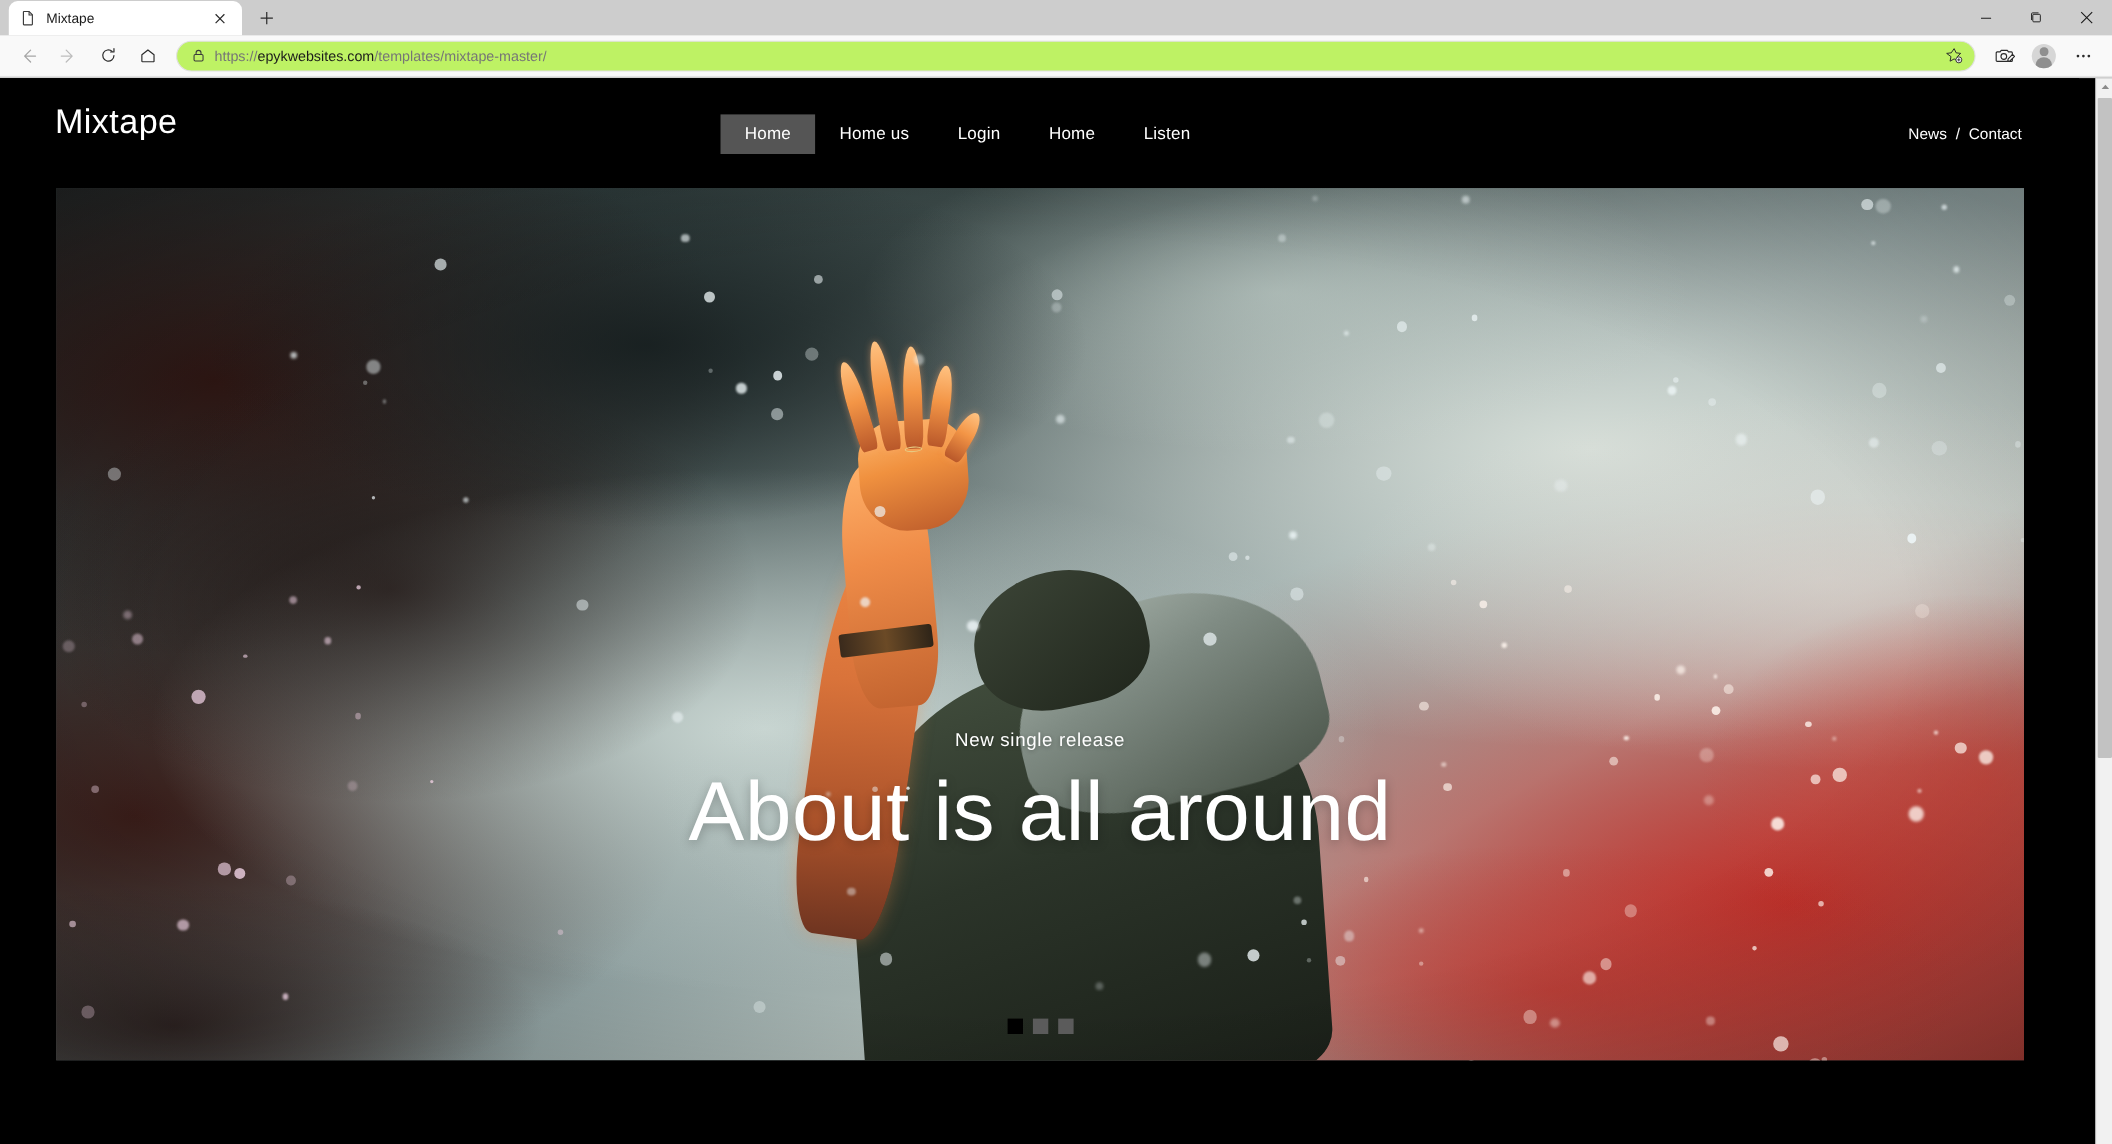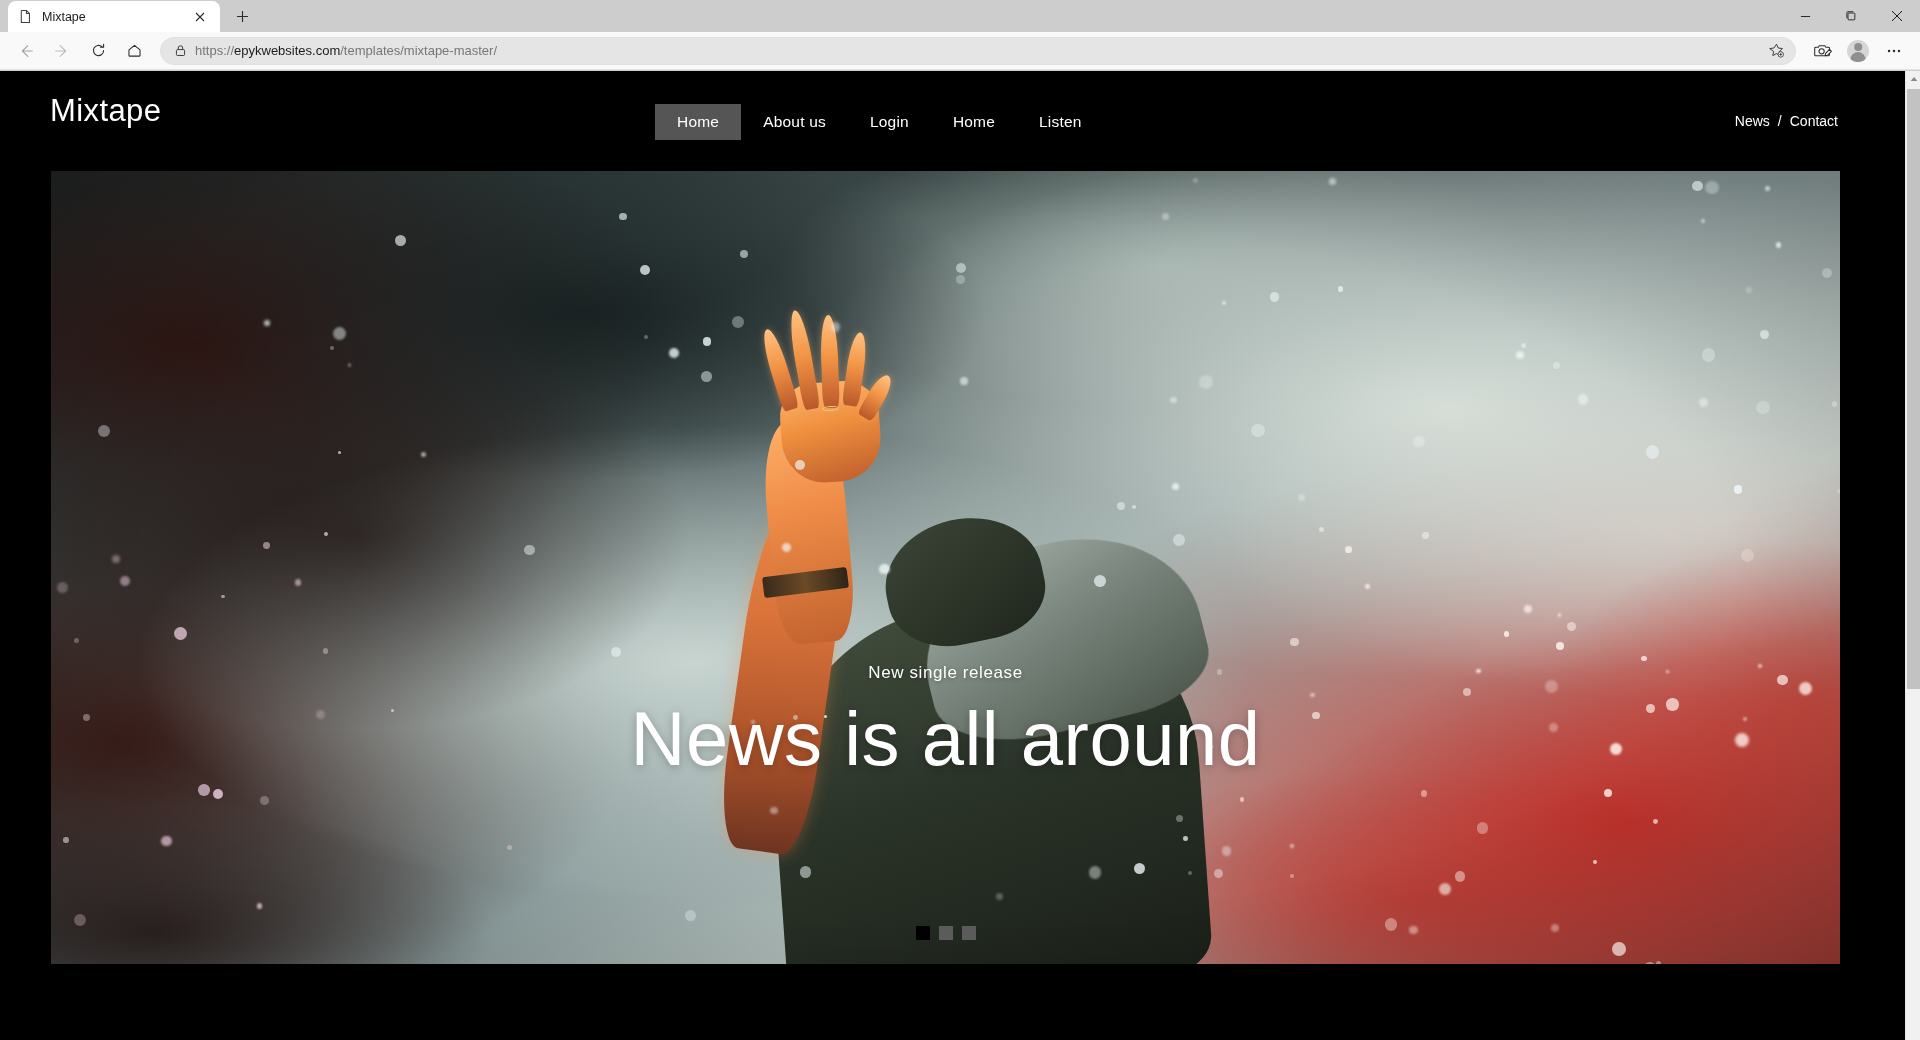--- a/index.html
+++ b/index.html
@@ -52,21 +52,21 @@
     display:flex; align-items:center; padding:0 8px;
     border-bottom:1px solid #e4e4e4;
   }
   .tb-btn {
     width:32px; height:32px; margin:0 2px;
     display:flex; align-items:center; justify-content:center;
     border-radius:4px; flex:0 0 32px;
   }
   .omnibox {
     flex:1; height:28px; margin:0 8px;
-    background:#e5e5e5; border-radius:14px;
+    background:#bef264; border-radius:14px;
     display:flex; align-items:center; padding:0 10px;
     border:1px solid #e0e0e0;
   }
   .lock { width:18px; height:18px; flex:0 0 18px; display:flex; align-items:center; justify-content:center; }
   .url {
     font-size:13px; color:#767676; margin-left:6px;
     white-space:nowrap; overflow:hidden;
   }
   .url b { color:#1b1b1b; font-weight:400; }
   .omnibox-right { margin-left:auto; display:flex; align-items:center; }
@@ -384,21 +384,21 @@
     </div>
   </div>
 
   <div class="viewport">
 
     <div class="site-header">
       <div class="brand">Mixtape</div>
 
       <nav class="mainnav">
         <div class="nav-item active">Home</div>
-        <div class="nav-item">About us</div>
+        <div class="nav-item">Home us</div>
         <div class="nav-item">Login</div>
         <div class="nav-item">Home</div>
         <div class="nav-item">Listen</div>
       </nav>
 
       <div class="authlinks">
         <span>News</span>
         <span>/</span>
         <span>Contact</span>
       </div>
@@ -569,21 +569,21 @@
             <span class="bk" style="left: 60.4291%; top: 42.1728%; width: 3.9755px; height: 3.9755px; background: rgba(240, 248, 250, 0.565); filter: blur(0.61px);"></span>
             <span class="bk" style="left: 36.4232%; top: 20.9946%; width: 8.83142px; height: 8.83142px; background: rgba(240, 248, 250, 0.804); filter: blur(0.08px);"></span>
             <span class="bk" style="left: 69.2726%; top: 84.8477%; width: 4.17952px; height: 4.17952px; background: rgba(255, 245, 238, 0.635); filter: blur(1.31px);"></span>
             <span class="bk" style="left: 76.5669%; top: 78.0962%; width: 6.53056px; height: 6.53056px; background: rgba(255, 245, 238, 0.455); filter: blur(0.54px);"></span>
             <span class="bk" style="left: 11.4882%; top: 92.3266%; width: 5.58477px; height: 5.58477px; background: rgba(236, 206, 224, 0.78); filter: blur(1.04px);"></span>
           </div>
       </div>
 
       <div class="hero-copy">
         <div class="eyebrow">New single release</div>
-        <div class="headline">News is all around</div>
+        <div class="headline">About is all around</div>
       </div>
 
       <div class="dots">
         <span class="dot active"></span>
         <span class="dot"></span>
         <span class="dot"></span>
       </div>
     </div>
   </div>
 

